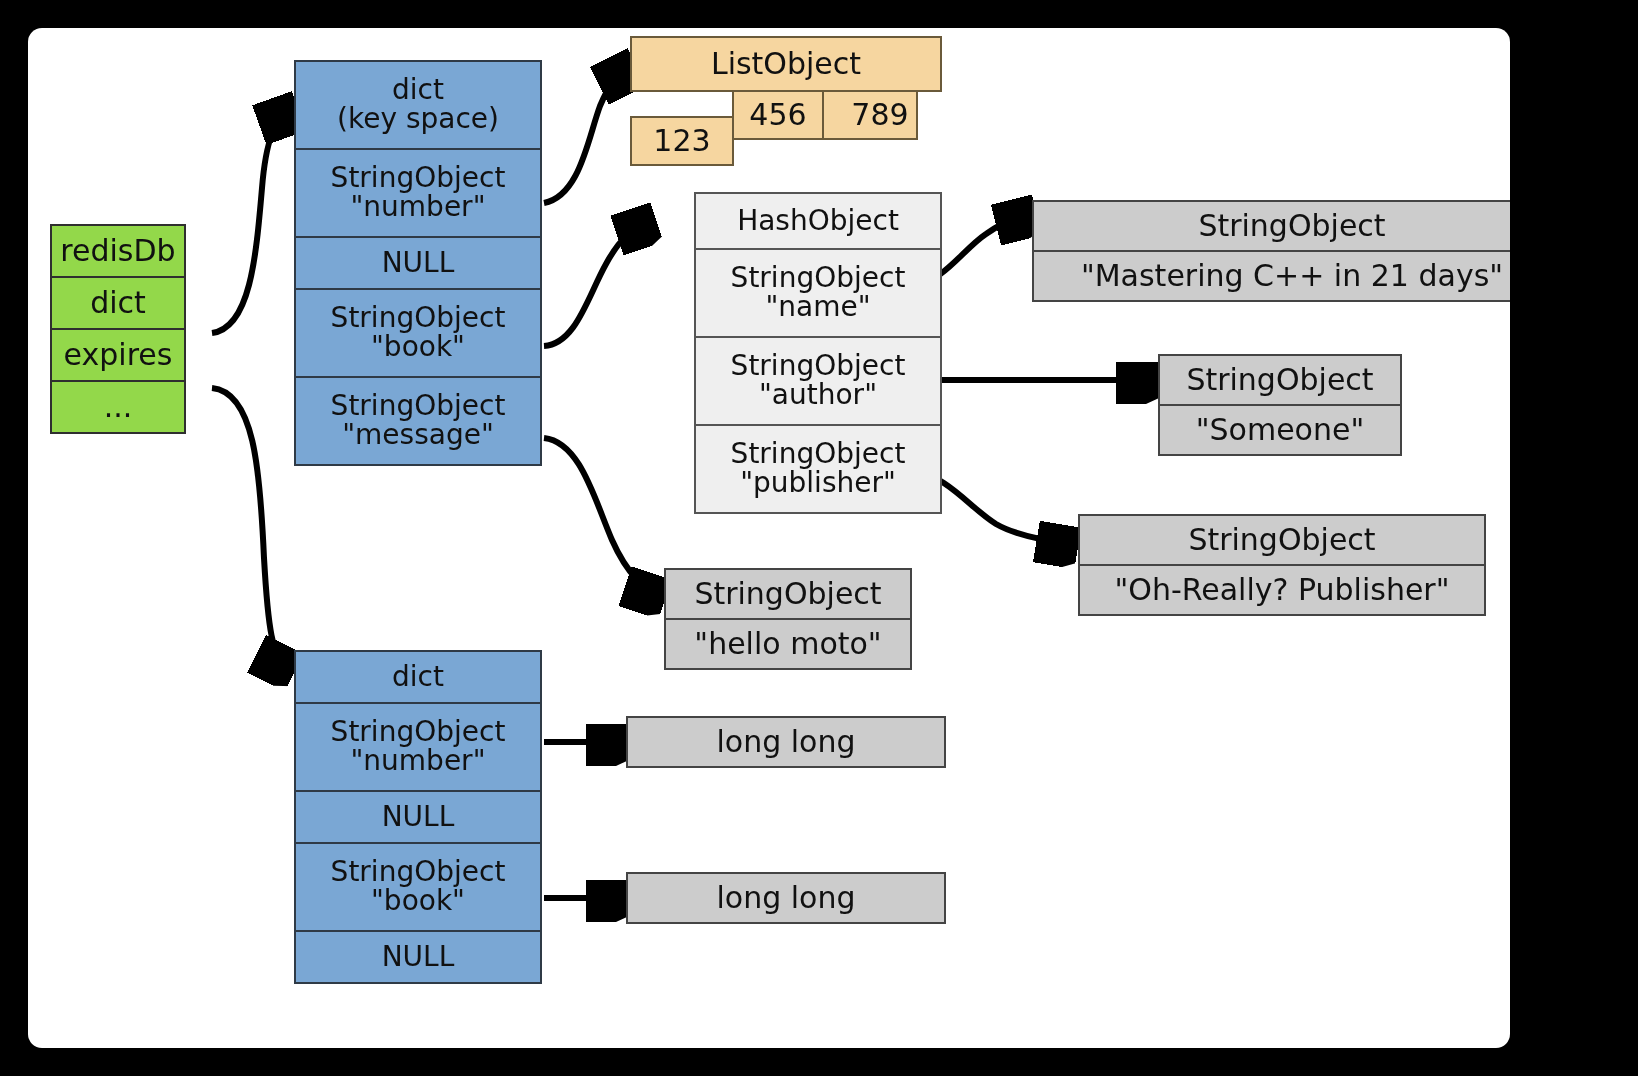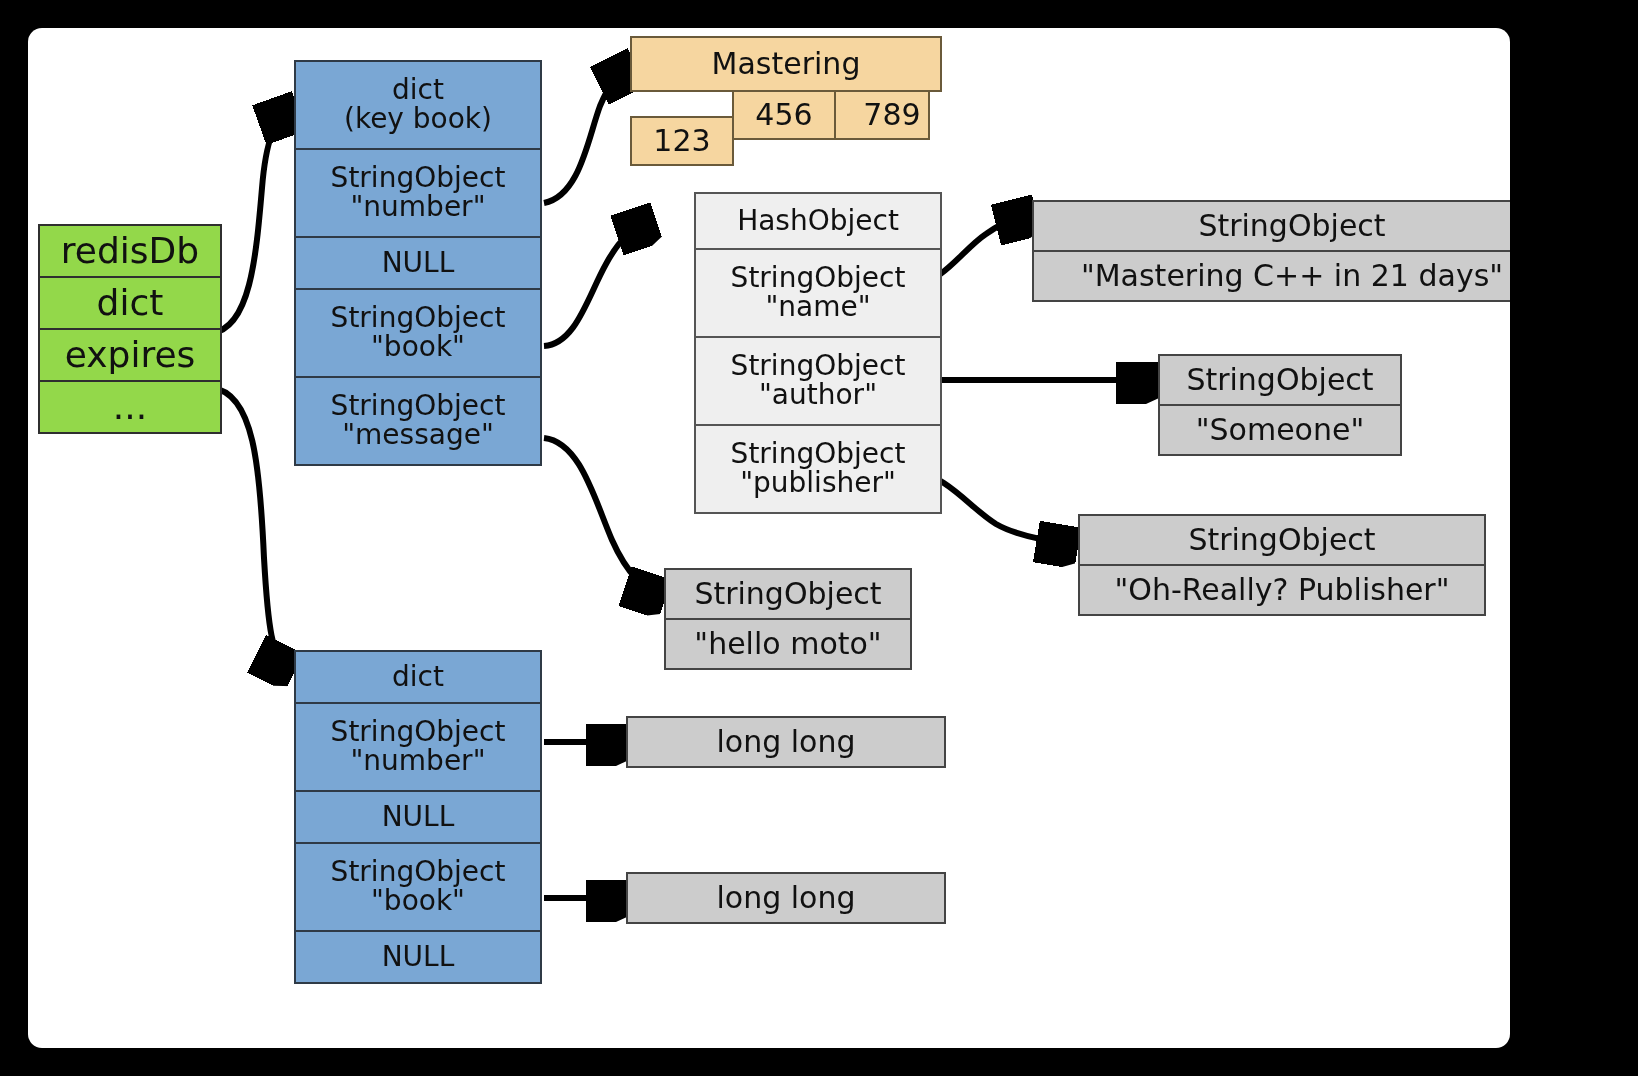--- a/index.html
+++ b/index.html
@@ -62,52 +62,52 @@
 
     <line x1="886" y1="352" x2="1122" y2="352" marker-end="url(#ah)"></line>
 
     <path d="M884,442 C920,448 942,480 968,496 C992,510 1030,514 1042,516" marker-end="url(#ah)"></path>
 
     <line x1="516" y1="714" x2="592" y2="714" marker-end="url(#ah)"></line>
 
     <line x1="516" y1="870" x2="592" y2="870" marker-end="url(#ah)"></line>
   </svg>
 
-  <div class="box green" style="left:10px; top:196px; width:184px; font-size:36px;">
+  <div class="box green" style="left:22px; top:196px; width:136px; font-size:30px;">
     <div class="row" style="height:54px;">redisDb</div>
     <div class="row" style="height:54px;">dict</div>
     <div class="row" style="height:54px;">expires</div>
     <div class="row" style="height:54px;">...</div>
   </div>
 
   <div class="box blue" style="left:266px; top:32px; width:248px; font-size:28px;">
     <div class="row two-line" style="height:90px;">
       <span>dict</span>
-      <span>(key book)</span>
+      <span>(key space)</span>
     </div>
     <div class="row two-line" style="height:90px;">
       <span>StringObject</span>
       <span>"number"</span>
     </div>
     <div class="row" style="height:54px;">NULL</div>
     <div class="row two-line" style="height:90px;">
       <span>StringObject</span>
       <span>"book"</span>
     </div>
     <div class="row two-line" style="height:90px;">
       <span>StringObject</span>
       <span>"message"</span>
     </div>
   </div>
 
   <div class="box orange" style="left:602px; top:8px; width:312px; font-size:30px;">
-    <div class="row" style="height:56px;">Mastering</div>
+    <div class="row" style="height:56px;">ListObject</div>
     <div style="display:flex;">
       <div class="row" style="height:50px; width:104px;margin-top:24px;">123</div>
-      <div class="row" style="height:50px; width:104px; margin-left:-2px;">456</div>
+      <div class="row" style="height:50px; width:92px; margin-left:-2px;">456</div>
       <div class="row" style="height:50px; width:96px; margin-left:-2px;padding-left:20px;">789</div>
     </div>
   </div>
 
   <div class="box lightgray" style="left:666px; top:164px; width:248px; font-size:28px;">
     <div class="row" style="height:58px;">HashObject</div>
     <div class="row two-line" style="height:90px;">
       <span>StringObject</span>
       <span>"name"</span>
     </div>

